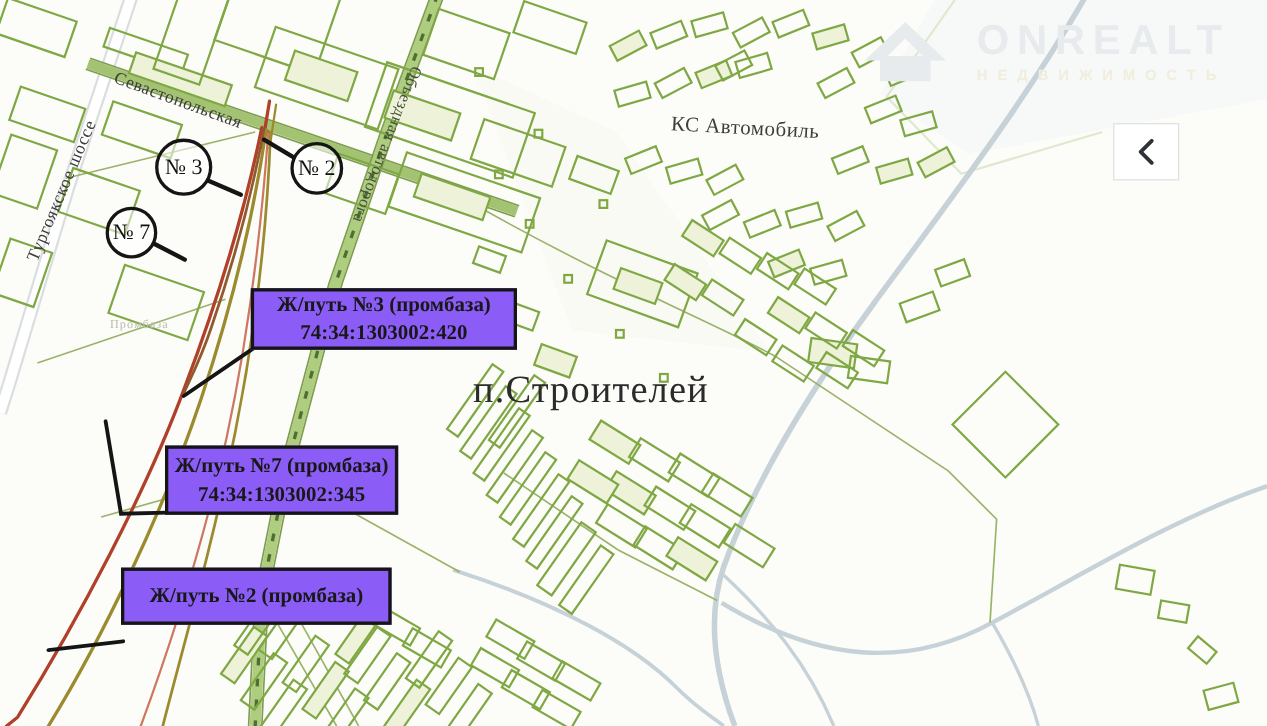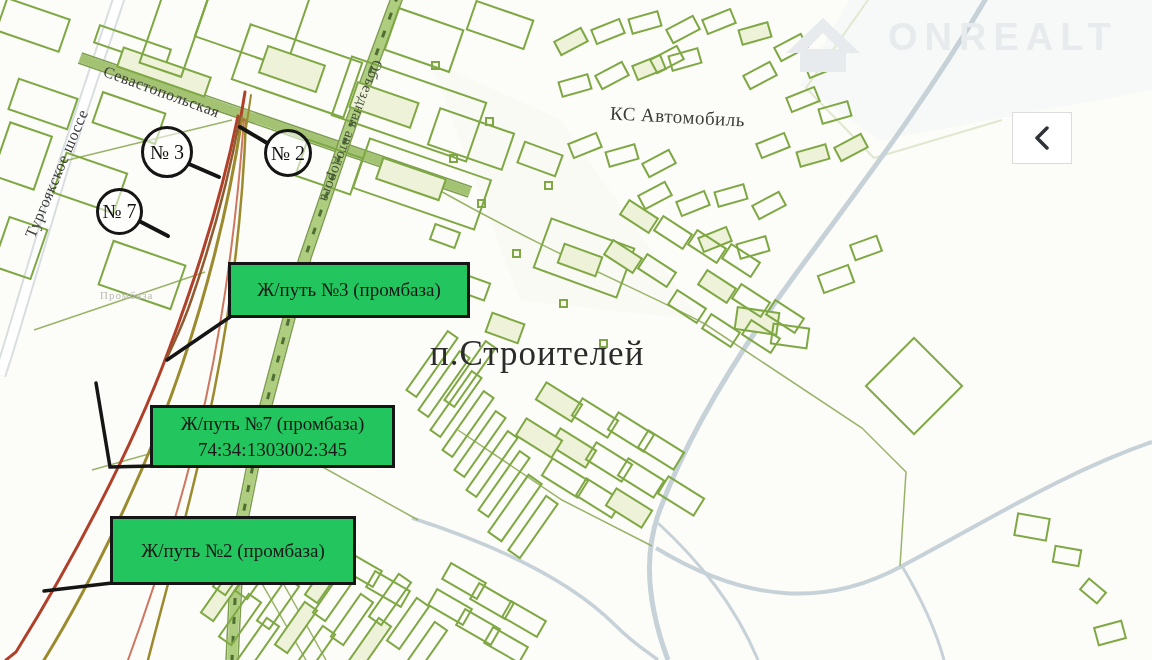--- a/index.html
+++ b/index.html
@@ -27,27 +27,27 @@
     position:absolute;z-index:3;border:3px solid #151515;border-radius:50%;
     background:rgba(255,255,255,.55);display:flex;align-items:center;justify-content:center;
     font-size:20px;color:#111;box-sizing:border-box;
   }
   .marker-3{left:141px;top:126px;width:52px;height:52px;}
   .marker-2{left:264px;top:129px;width:48px;height:48px;}
   .marker-7{left:96px;top:188px;width:47px;height:47px;}
 
   
   .callout{
-    position:absolute;z-index:3;background:#22c55e;border:3px solid #151515;
+    position:absolute;z-index:3;background:#8b5cf6;border:3px solid #151515;
     box-sizing:border-box;display:flex;flex-direction:column;align-items:center;justify-content:center;
-    text-align:center;color:#181818;font-size:19px;line-height:1.32;
+    text-align:center;color:#181818;font-size:19px;line-height:1.32;font-weight:bold;
   }
   .callout-3{left:228px;top:262px;width:242px;height:56px;}
-  .callout-7{left:150px;top:405px;width:245px;height:63px;}
-  .callout-2{left:110px;top:516px;width:246px;height:69px;}
+  .callout-7{left:150px;top:405px;width:212px;height:63px;}
+  .callout-2{left:110px;top:516px;width:246px;height:52px;}
 
   
   .watermark{
     position:absolute;left:786px;top:18px;z-index:2;pointer-events:none;
     display:grid;grid-template-columns:auto auto;column-gap:28px;align-items:center;
     font-family:"Liberation Sans","DejaVu Sans",sans-serif;
   }
   .wm-house{grid-row:1 / span 2;}
   .wm-brand{font-size:38px;font-weight:bold;letter-spacing:7px;color:#e8ebed;line-height:1;}
   .wm-tagline{font-size:13.5px;font-weight:bold;letter-spacing:9px;color:#f0eddd;margin-top:5px;}
@@ -266,34 +266,36 @@
   <div class="maplabel lbl-ks">КС Автомобиль</div>
   <div class="maplabel lbl-stroiteley">п.Строителей</div>
   <div class="maplabel lbl-promzona">Промбаза</div>
 
   <div class="marker marker-3">№ 3</div>
   <div class="marker marker-2">№ 2</div>
   <div class="marker marker-7">№ 7</div>
 
   <div class="callout callout-3">
     <div>Ж/путь №3 (промбаза)</div>
+    <div>74:34:1303002:420</div>
   </div>
   <div class="callout callout-7">
     <div>Ж/путь №7 (промбаза)</div>
     <div>74:34:1303002:345</div>
   </div>
   <div class="callout callout-2">
     <div>Ж/путь №2 (промбаза)</div>
   </div>
 
   <div class="watermark">
     <svg class="wm-house" width="74" height="54" viewBox="0 0 74 54">
       <path d="M37,0 L74,35 L60,35 L60,54 L14,54 L14,35 L0,35 Z  M37,15 L53,31 L21,31 Z" fill="#e8ebed" fill-rule="evenodd"></path>
     </svg>
     <div class="wm-brand">ONREALT</div>
+    <div class="wm-tagline">НЕДВИЖИМОСТЬ</div>
   </div>
 
   <button class="back-btn">
     <svg width="20" height="24" viewBox="0 0 20 24">
       <polyline points="15,2 5,12 15,22" fill="none" stroke="#2f3337" stroke-width="3.5" stroke-linecap="round" stroke-linejoin="round"></polyline>
     </svg>
   </button>
 
 </div>
 

